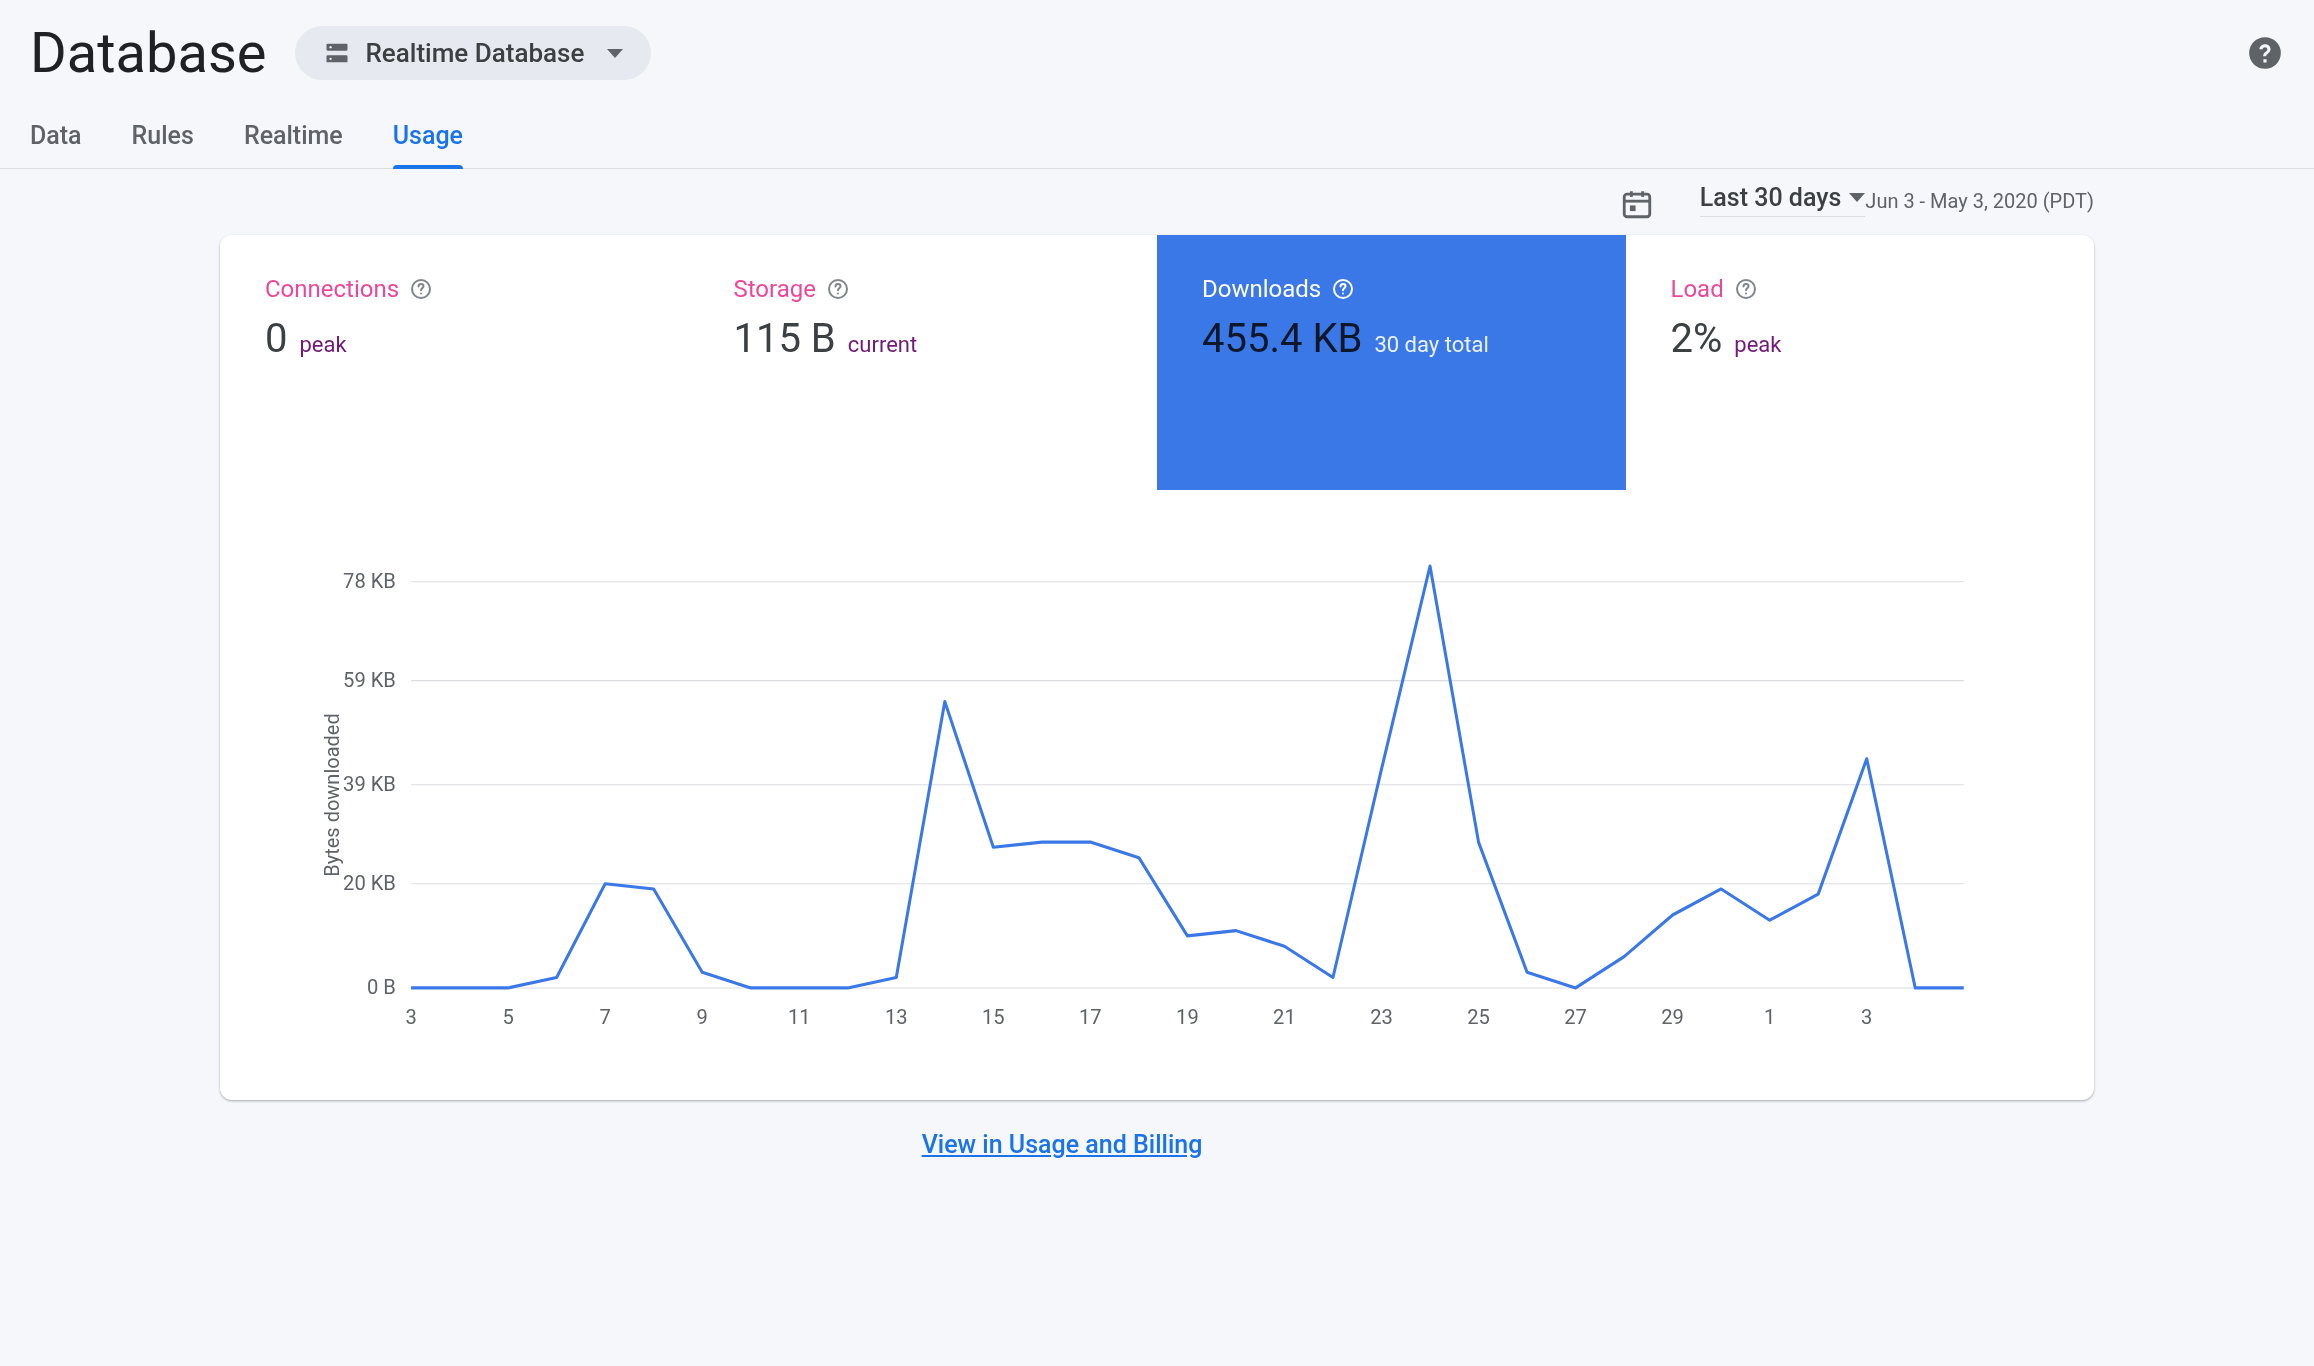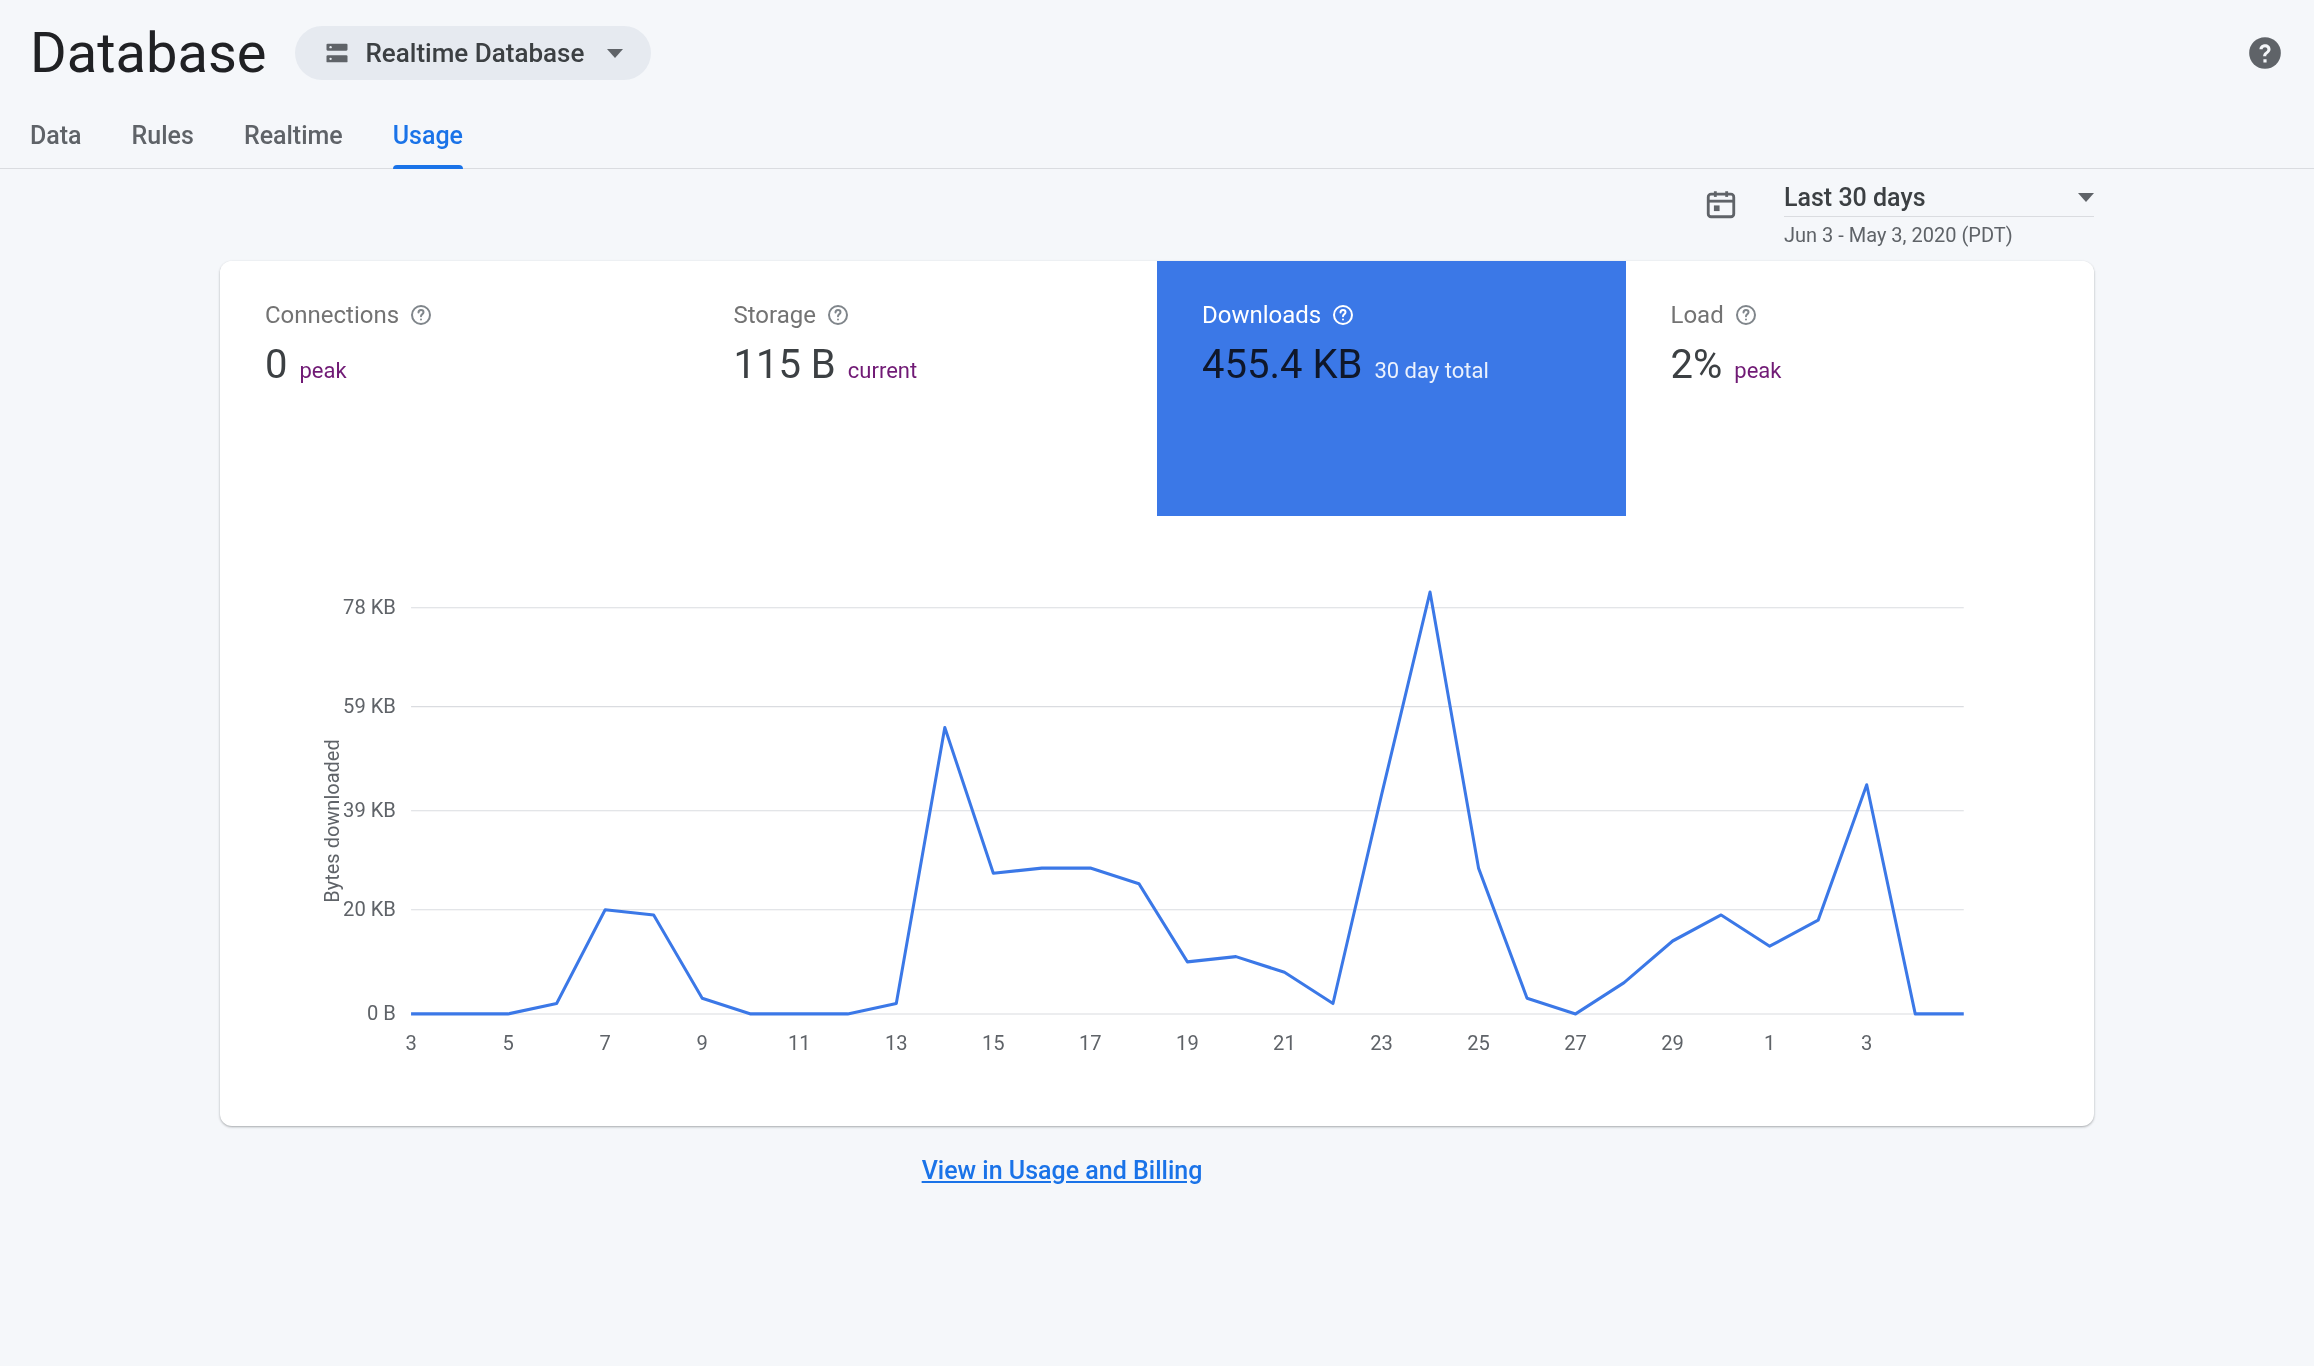--- a/index.html
+++ b/index.html
@@ -96,21 +96,21 @@
       gap: 22px;
       cursor: pointer;
     }
     .calendar-icon {
       width: 34px;
       height: 34px;
       margin-top: 4px;
     }
     .date-text {
       display: flex;
-      flex-direction: column;
+      flex-direction: row;
       min-width: 310px;
       margin-left: 24px;
     }
     .date-top-row {
       display: flex;
       align-items: center;
       justify-content: space-between;
       border-bottom: 1px solid #dadce0;
       padding-bottom: 4px;
     }
@@ -145,21 +145,21 @@
       background: #3b78e7;
       color: #ffffff;
     }
     .metric-title-row {
       display: flex;
       align-items: center;
       gap: 10px;
     }
     .metric-title {
       font-size: 24px;
-      color: #737373;
+      color: #ec4899;
       font-weight: 400;
     }
     .metric-tile.active .metric-title {
       color: #ffffff;
     }
     .metric-value-row {
       display: flex;
       align-items: baseline;
       gap: 12px;
       margin-top: 12px;

